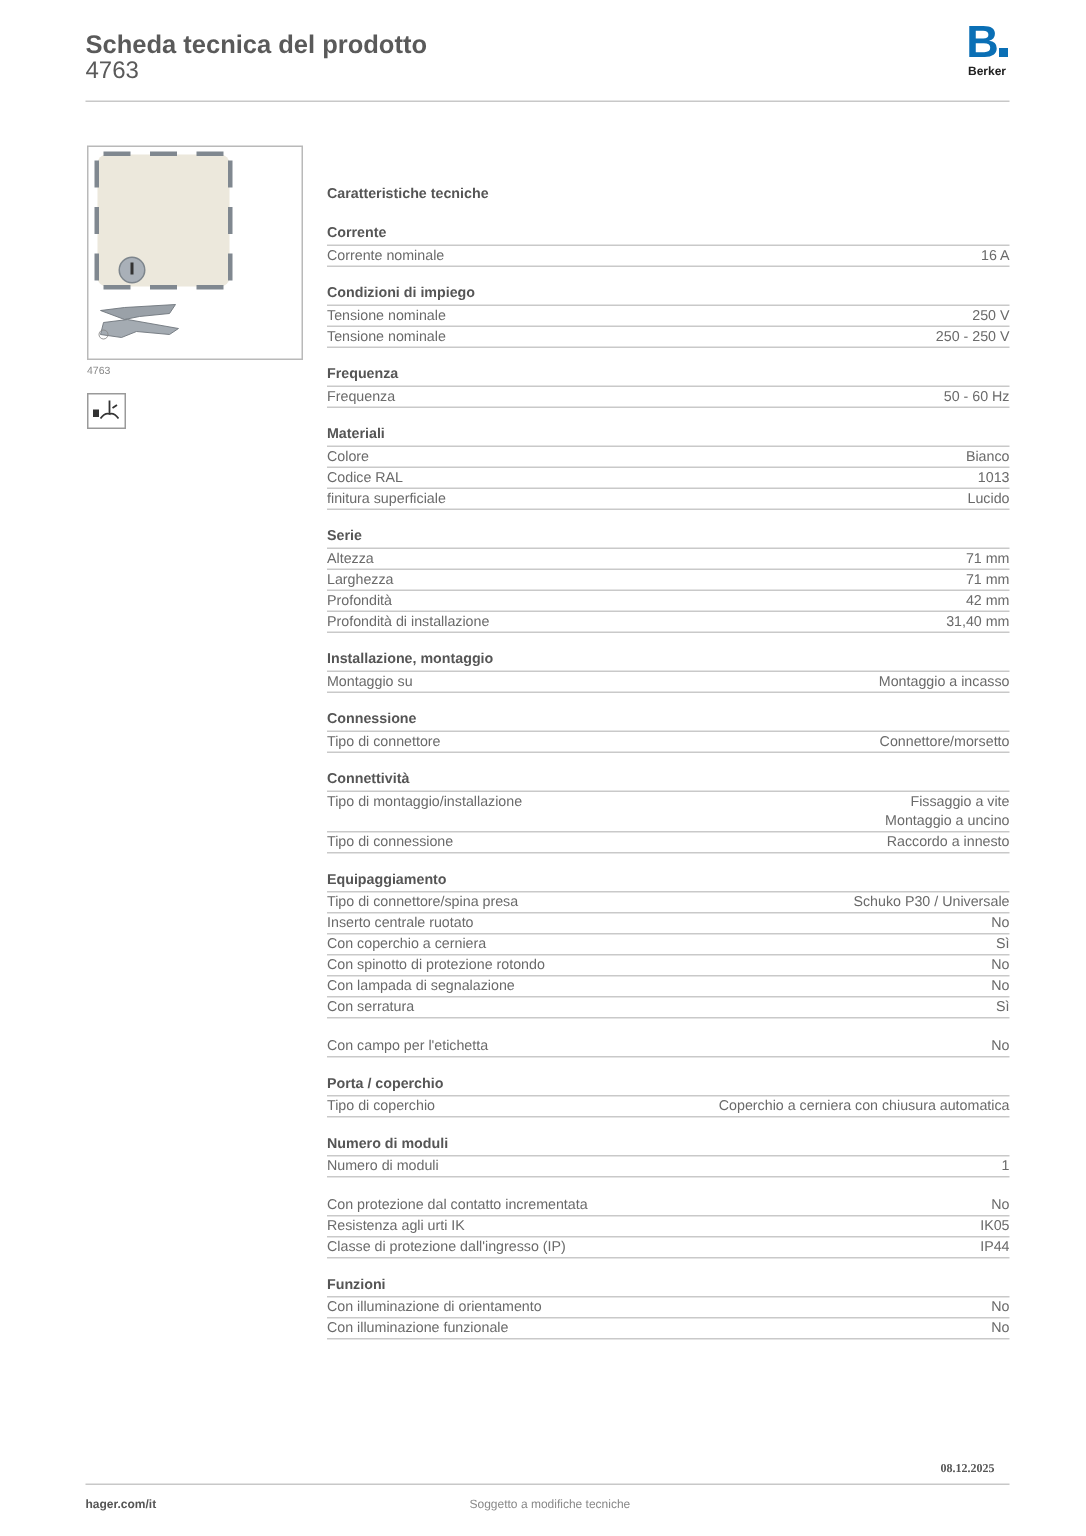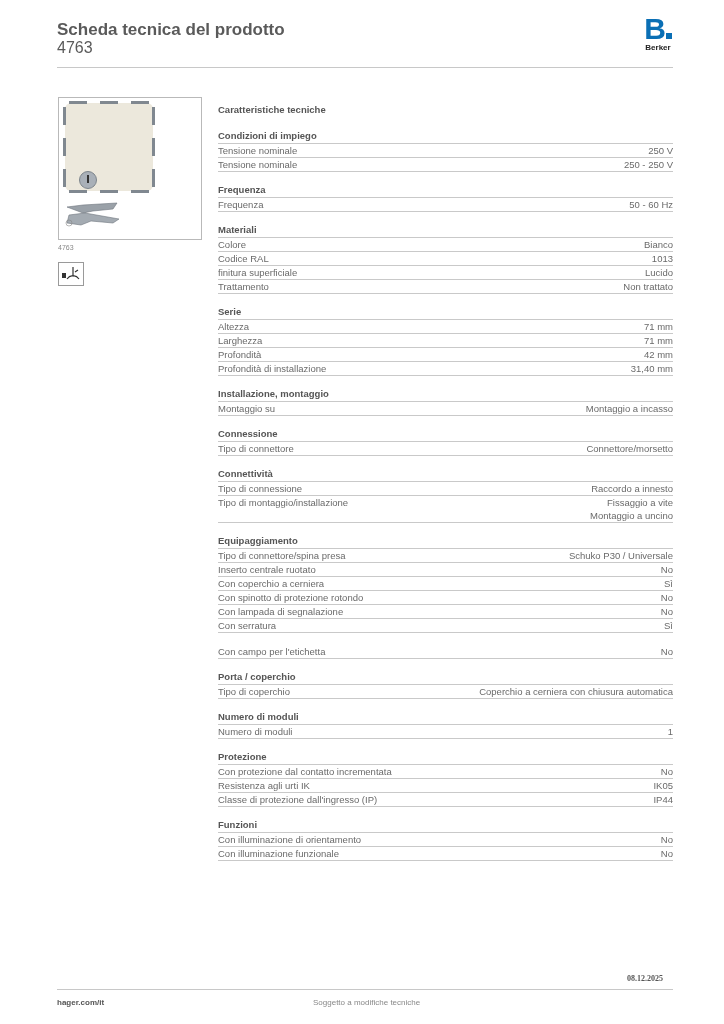--- a/index.html
+++ b/index.html
@@ -16,21 +16,21 @@
   .plate { position: absolute; left: 6px; top: 5px; width: 88px; height: 88px; background: #ece8dc; border-radius: 6px; }
   .plate .edge { position: absolute; background: #808890; }
   .lock { position: absolute; left: 14px; top: 68px; width: 16px; height: 16px; border-radius: 50%; background: #a9b0b8; border: 1px solid #7d858c; }
   .lock::after { content: ""; position: absolute; left: 7px; top: 3px; width: 2px; height: 8px; background: #333; }
   .keys { position: absolute; left: 4px; top: 103px; width: 58px; height: 26px; }
   .img-caption { position: absolute; left: 58px; top: 244px; font-size: 7px; color: #888; }
   .icon-box { position: absolute; left: 58px; top: 262px; width: 24px; height: 22px; border: 1px solid #9a9a9a; }
 
   .content { position: absolute; left: 218px; top: 96px; width: 455px; }
   .product-name { font-size: 9.5px; font-weight: bold; color: #555; height: 14px; }
-  .tech-heading { font-size: 9.5px; font-weight: bold; color: #555; margin-top: 8px; height: 14px; }
+  .tech-heading { font-size: 9.5px; font-weight: bold; color: #555; margin-top: 28px; height: 14px; }
   .section { margin-top: 12px; }
   .section-title { font-size: 9.5px; font-weight: bold; color: #555; height: 12px; line-height: 12px; border-bottom: 1px solid #c9c9c9; padding-bottom: 1px; }
   .row { display: flex; justify-content: space-between; font-size: 9.5px; color: #6a6a6a; border-bottom: 1px solid #c9c9c9; min-height: 13px; line-height: 13px; padding-top: 0px; }
   .row .val { text-align: right; white-space: pre-line; }
 
   .footer-rule { position: absolute; left: 57px; top: 989px; width: 616px; height: 1px; background: #c8c8c8; }
   .footer-left { position: absolute; left: 57px; top: 998px; font-size: 8px; font-weight: bold; color: #555; }
   .footer-mid { position: absolute; left: 313px; top: 998px; font-size: 8px; color: #888; }
   .footer-right { position: absolute; left: 627px; top: 974px; font-size: 8px; font-weight: bold; color: #555; font-family: Liberation Serif, serif; }
 </style>
@@ -72,20 +72,27 @@
   <svg viewBox="0 0 24 22" width="24" height="22">
     <rect x="3" y="10" width="4" height="5" fill="#333"></rect>
     <path d="M8 16 Q11 12 14 13 L14 4 M14 13 Q17 12 20 16 M16 9 L19 7" fill="none" stroke="#333" stroke-width="1.2"></path>
   </svg>
 </div>
 
 <div class="content">
   <div class="tech-heading">Caratteristiche tecniche</div>
   <div id="sections">
       <div class="section">
+        <div class="section-title">Corrente</div>
+        <div class="row">
+          <span>Corrente nominale</span>
+          <span class="val">16 A</span>
+        </div>
+      </div>
+      <div class="section">
         <div class="section-title">Condizioni di impiego</div>
         <div class="row">
           <span>Tensione nominale</span>
           <span class="val">250 V</span>
         </div>
         <div class="row">
           <span>Tensione nominale</span>
           <span class="val">250 - 250 V</span>
         </div>
       </div>
@@ -103,24 +110,20 @@
           <span class="val">Bianco</span>
         </div>
         <div class="row">
           <span>Codice RAL</span>
           <span class="val">1013</span>
         </div>
         <div class="row">
           <span>finitura superficiale</span>
           <span class="val">Lucido</span>
         </div>
-        <div class="row">
-          <span>Trattamento</span>
-          <span class="val">Non trattato</span>
-        </div>
       </div>
       <div class="section">
         <div class="section-title">Serie</div>
         <div class="row">
           <span>Altezza</span>
           <span class="val">71 mm</span>
         </div>
         <div class="row">
           <span>Larghezza</span>
           <span class="val">71 mm</span>
@@ -143,29 +146,29 @@
       </div>
       <div class="section">
         <div class="section-title">Connessione</div>
         <div class="row">
           <span>Tipo di connettore</span>
           <span class="val">Connettore/morsetto</span>
         </div>
       </div>
       <div class="section">
         <div class="section-title">Connettività</div>
-        <div class="row">
-          <span>Tipo di connessione</span>
-          <span class="val">Raccordo a innesto</span>
-        </div>
         <div class="row">
           <span>Tipo di montaggio/installazione</span>
           <span class="val">Fissaggio a vite
 Montaggio a uncino</span>
         </div>
+        <div class="row">
+          <span>Tipo di connessione</span>
+          <span class="val">Raccordo a innesto</span>
+        </div>
       </div>
       <div class="section">
         <div class="section-title">Equipaggiamento</div>
         <div class="row">
           <span>Tipo di connettore/spina presa</span>
           <span class="val">Schuko P30 / Universale</span>
         </div>
         <div class="row">
           <span>Inserto centrale ruotato</span>
           <span class="val">No</span>
@@ -201,21 +204,20 @@
         </div>
       </div>
       <div class="section">
         <div class="section-title">Numero di moduli</div>
         <div class="row">
           <span>Numero di moduli</span>
           <span class="val">1</span>
         </div>
       </div>
       <div class="section">
-        <div class="section-title">Protezione</div>
         <div class="row">
           <span>Con protezione dal contatto incrementata</span>
           <span class="val">No</span>
         </div>
         <div class="row">
           <span>Resistenza agli urti IK</span>
           <span class="val">IK05</span>
         </div>
         <div class="row">
           <span>Classe di protezione dall'ingresso (IP)</span>

